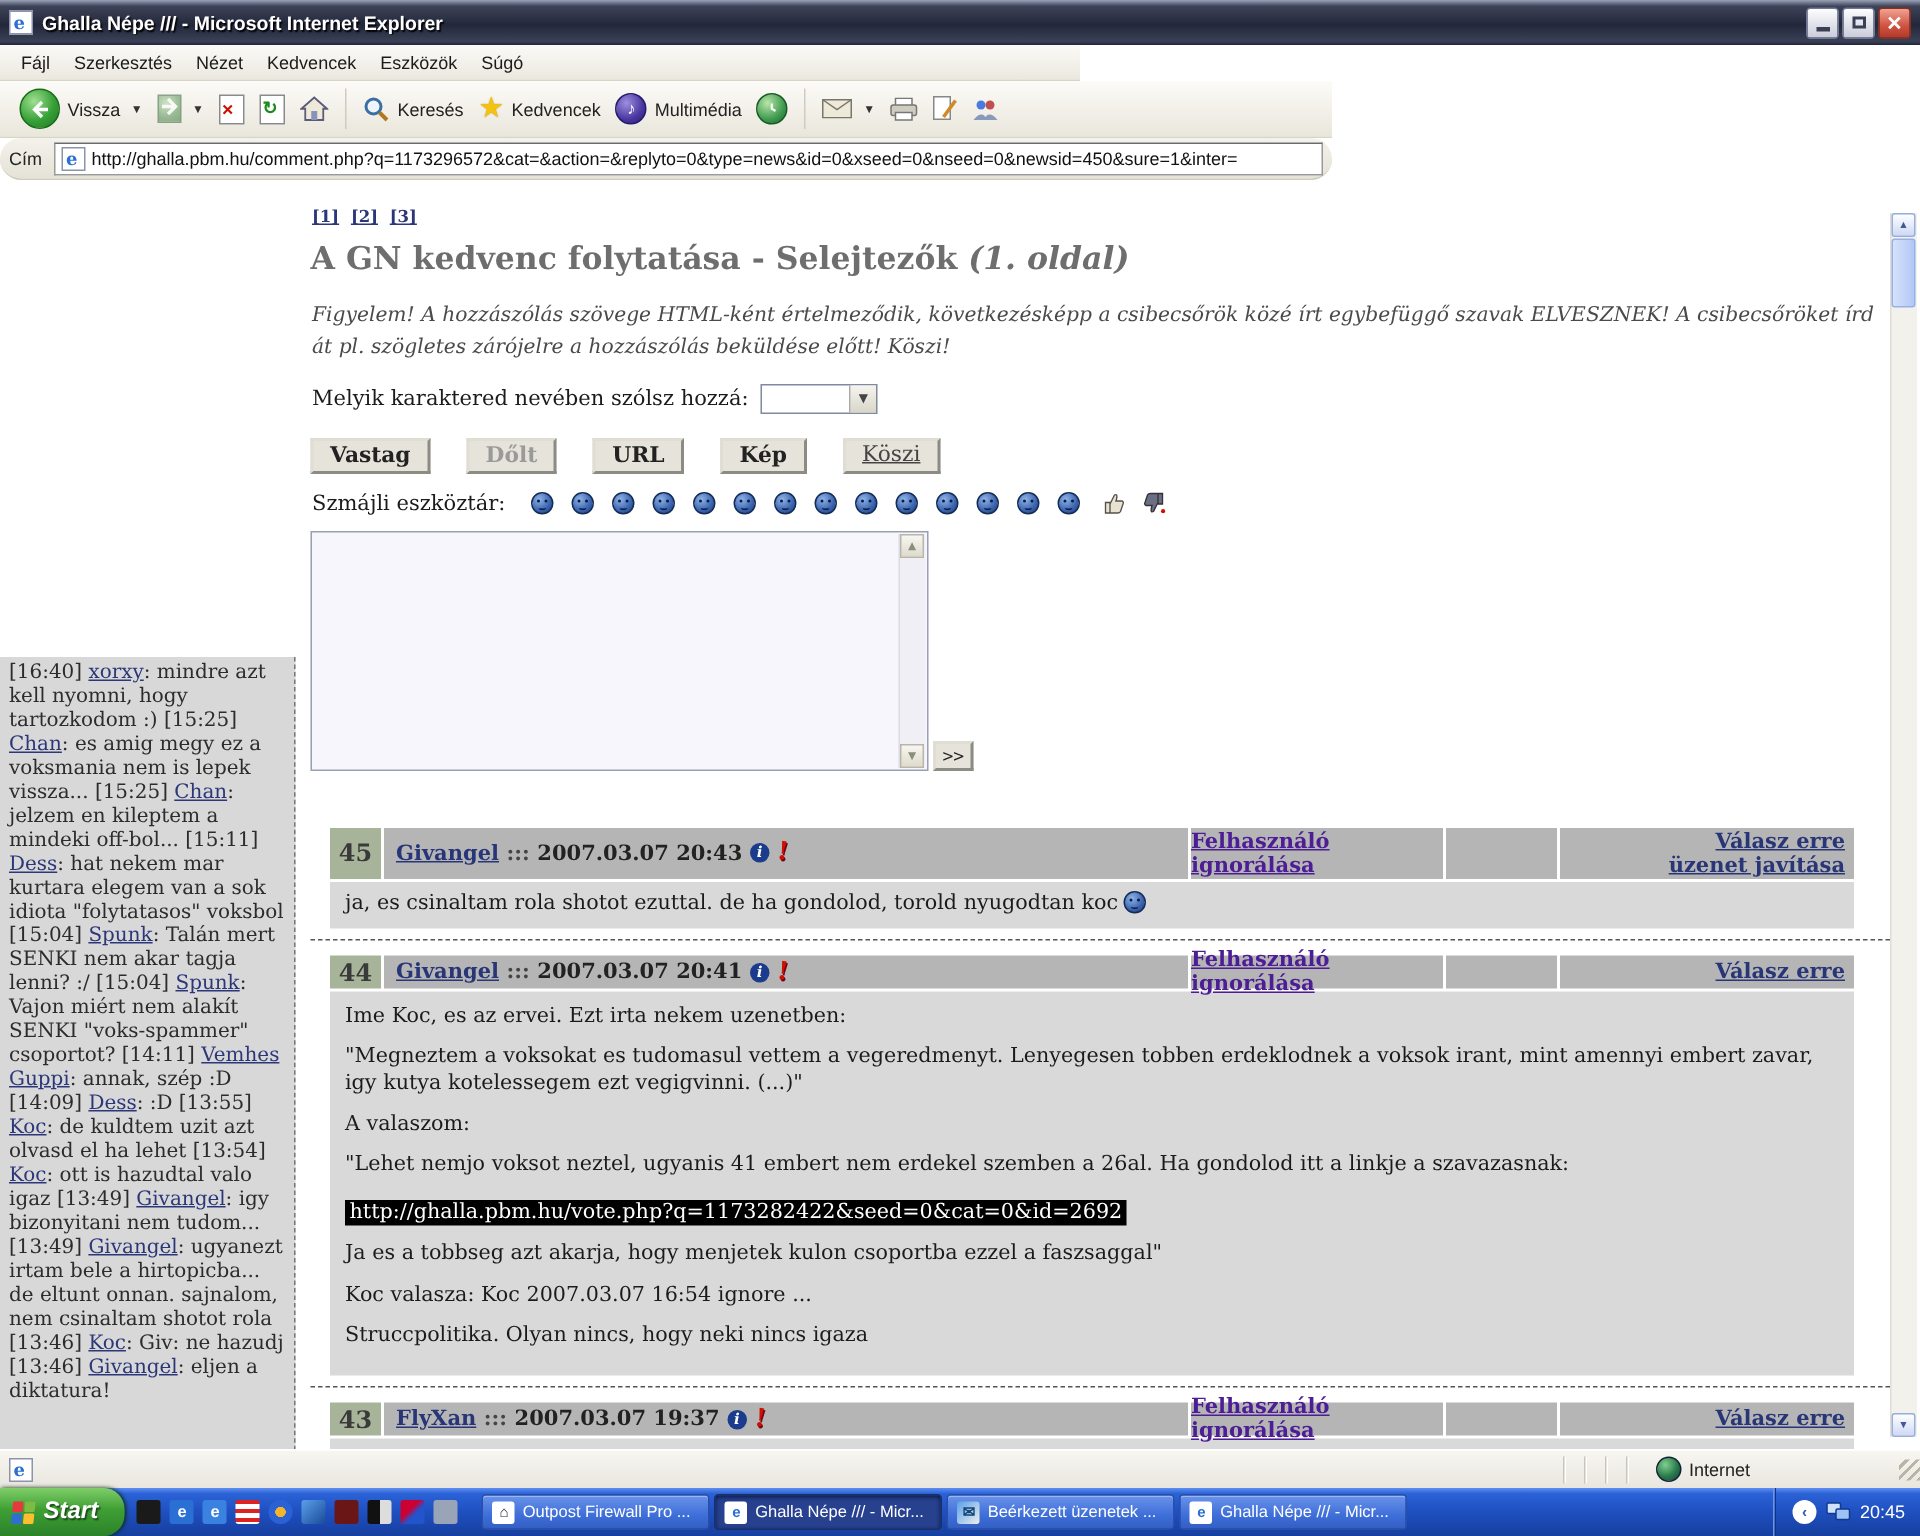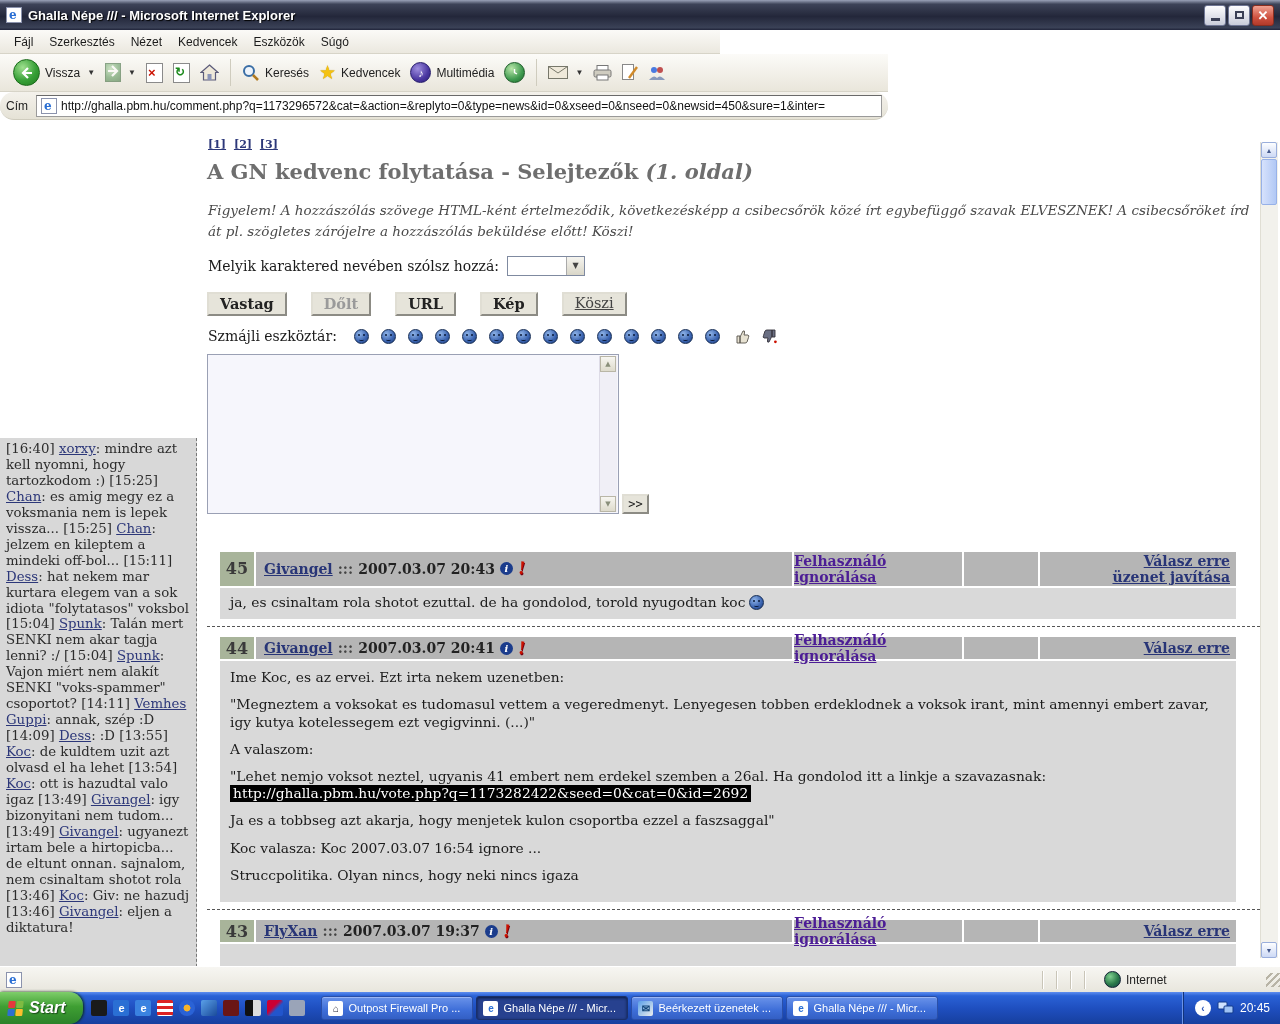--- a/index.html
+++ b/index.html
@@ -63,21 +63,21 @@
   .char-row{margin:14px 0 0 1px;font-size:14px;display:flex;align-items:center;gap:8px;}
   .select{width:78px;height:20px;background:#fff;border:1px solid #7f8aa0;display:flex;box-sizing:border-box;}
   .select .sel-arrow{margin-left:auto;width:17px;height:100%;background:linear-gradient(180deg,#f5f4ef,#d9d6c8);
     border-left:1px solid #aaa;display:flex;align-items:center;justify-content:center;font-size:8px;color:#444;}
   .fmt-row{margin:16px 0 0 0;display:flex;gap:24px;}
   .fmtbtn{border:2px outset #e0ded4;background:#e6e4da;padding:1px 11px 2px;font-family:"DejaVu Serif",serif;
     font-size:14.5px;color:#222;}
   .fmtbtn.bold{font-weight:bold;}
   .fmtbtn.disabled{color:#9a9a9a;font-weight:bold;}
   .fmtbtn.underline{text-decoration:underline;color:#444;}
-  .smiley-row{margin:12px 0 0 1px;font-size:14px;display:flex;align-items:flex-end;gap:12px;}
+  .smiley-row{margin:12px 0 0 1px;font-size:14px;display:flex;align-items:center;gap:12px;}
   .smiley{width:15px;height:15px;border-radius:50%;display:inline-block;position:relative;flex:none;
     background:radial-gradient(circle at 35% 30%,#8fb4e8,#3a63b0 60%,#1d3a70);border:1px solid #142c55;box-sizing:border-box;}
   .smiley::before{content:"";position:absolute;left:3px;top:4px;width:2px;height:2px;background:#0a1a3a;border-radius:50%;
     box-shadow:5px 0 0 #0a1a3a;}
   .smiley::after{content:"";position:absolute;left:4px;top:8px;width:5px;height:2px;border-bottom:1px solid #0a1a3a;border-radius:50%;}
   .editor{position:relative;margin:10px 0 0 0;width:412px;height:160px;}
   .ta{position:absolute;inset:0;background:#f6f6fc;border:1px solid #9aa0b4;box-sizing:border-box;}
   .ta-scroll{position:absolute;right:1px;top:1px;bottom:1px;width:17px;background:#f0eff6;border-left:1px solid #dddbe6;}
   .ta-arrow{position:absolute;left:0;width:16px;height:16px;background:linear-gradient(180deg,#f7f6f1,#dedbcc);
     border:1px solid #b9b6a6;box-sizing:border-box;color:#8a8f7a;font-size:7px;display:flex;align-items:center;justify-content:center;}
@@ -99,21 +99,21 @@
   .cell.spacer{width:74px;}
   .cell.actions{width:196px;text-align:right;padding:1px 6px;line-height:16px;}
   .cell.actions a{font-weight:bold;color:#283577;display:inline-block;}
   .info-ic{width:13px;height:13px;border-radius:50%;background:#1b3c8c;color:#fff;display:inline-flex;
     align-items:center;justify-content:center;font-size:10px;font-style:italic;font-weight:bold;flex:none;}
   .excl-ic{color:#cc1100;font-weight:bold;font-size:17px;transform:rotate(9deg);display:inline-block;
     text-shadow:1px 1px 0 #701;line-height:13px;}
   .post-body{margin-top:2px;background:#d9d9d9;padding:6px 10px 8px;font-size:13.8px;line-height:1.25;color:#1b1b1b;}
   .post-body p{margin:10px 0;}
   .post-body p:first-child{margin-top:2px;}
-  .post-body .selurl{display:inline-block;background:#000;color:#fff;padding:0 3px;margin-top:0;}
+  .post-body .selurl{display:inline-block;background:#000;color:#fff;padding:0 3px;margin-top:15px;}
   .post-sep{border-top:1px dashed #555;margin:7px 0 10px -13px;width:1053px;height:0;}
   .smiley.inline{vertical-align:-3px;margin-left:4px;}
   .post-body.clipped{height:12px;overflow:hidden;padding-top:2px;}
   
   .vscroll{position:absolute;left:1260px;top:22px;width:17px;height:816px;background:#f2f1ec;
     border-left:1px solid #e0ded4;}
   .varrow{position:absolute;left:0;width:16px;height:16px;border:1px solid #9aaedc;border-radius:2px;
     background:linear-gradient(180deg,#fdfeff,#cdd9f5);color:#44598c;font-size:7px;
     display:flex;align-items:center;justify-content:center;box-sizing:border-box;}
   .vthumb{position:absolute;left:0;top:17px;width:16px;height:46px;border:1px solid #97b1e8;border-radius:2px;

